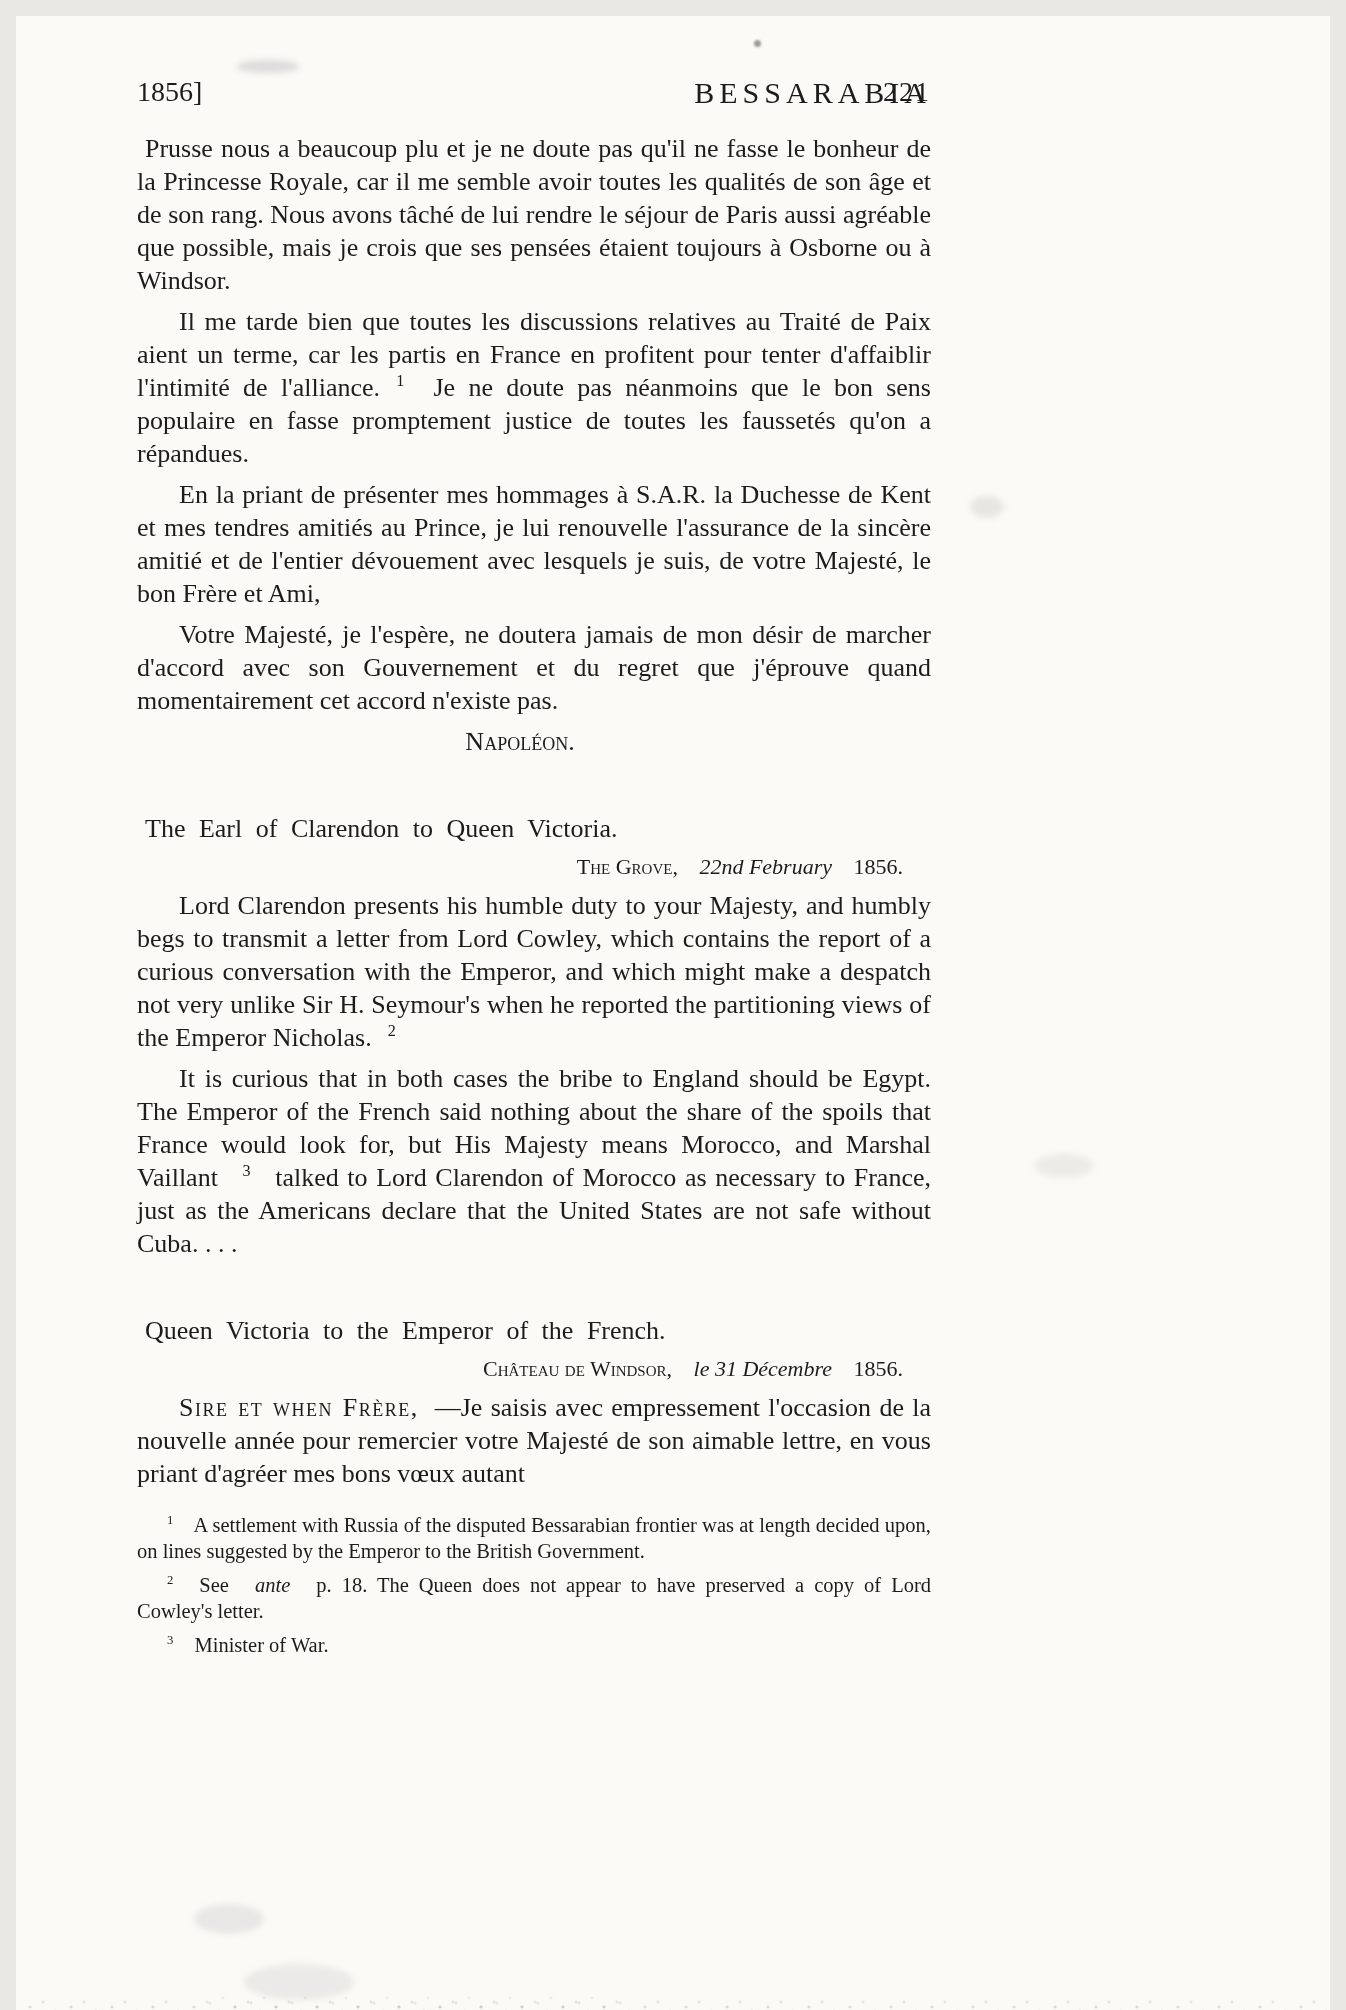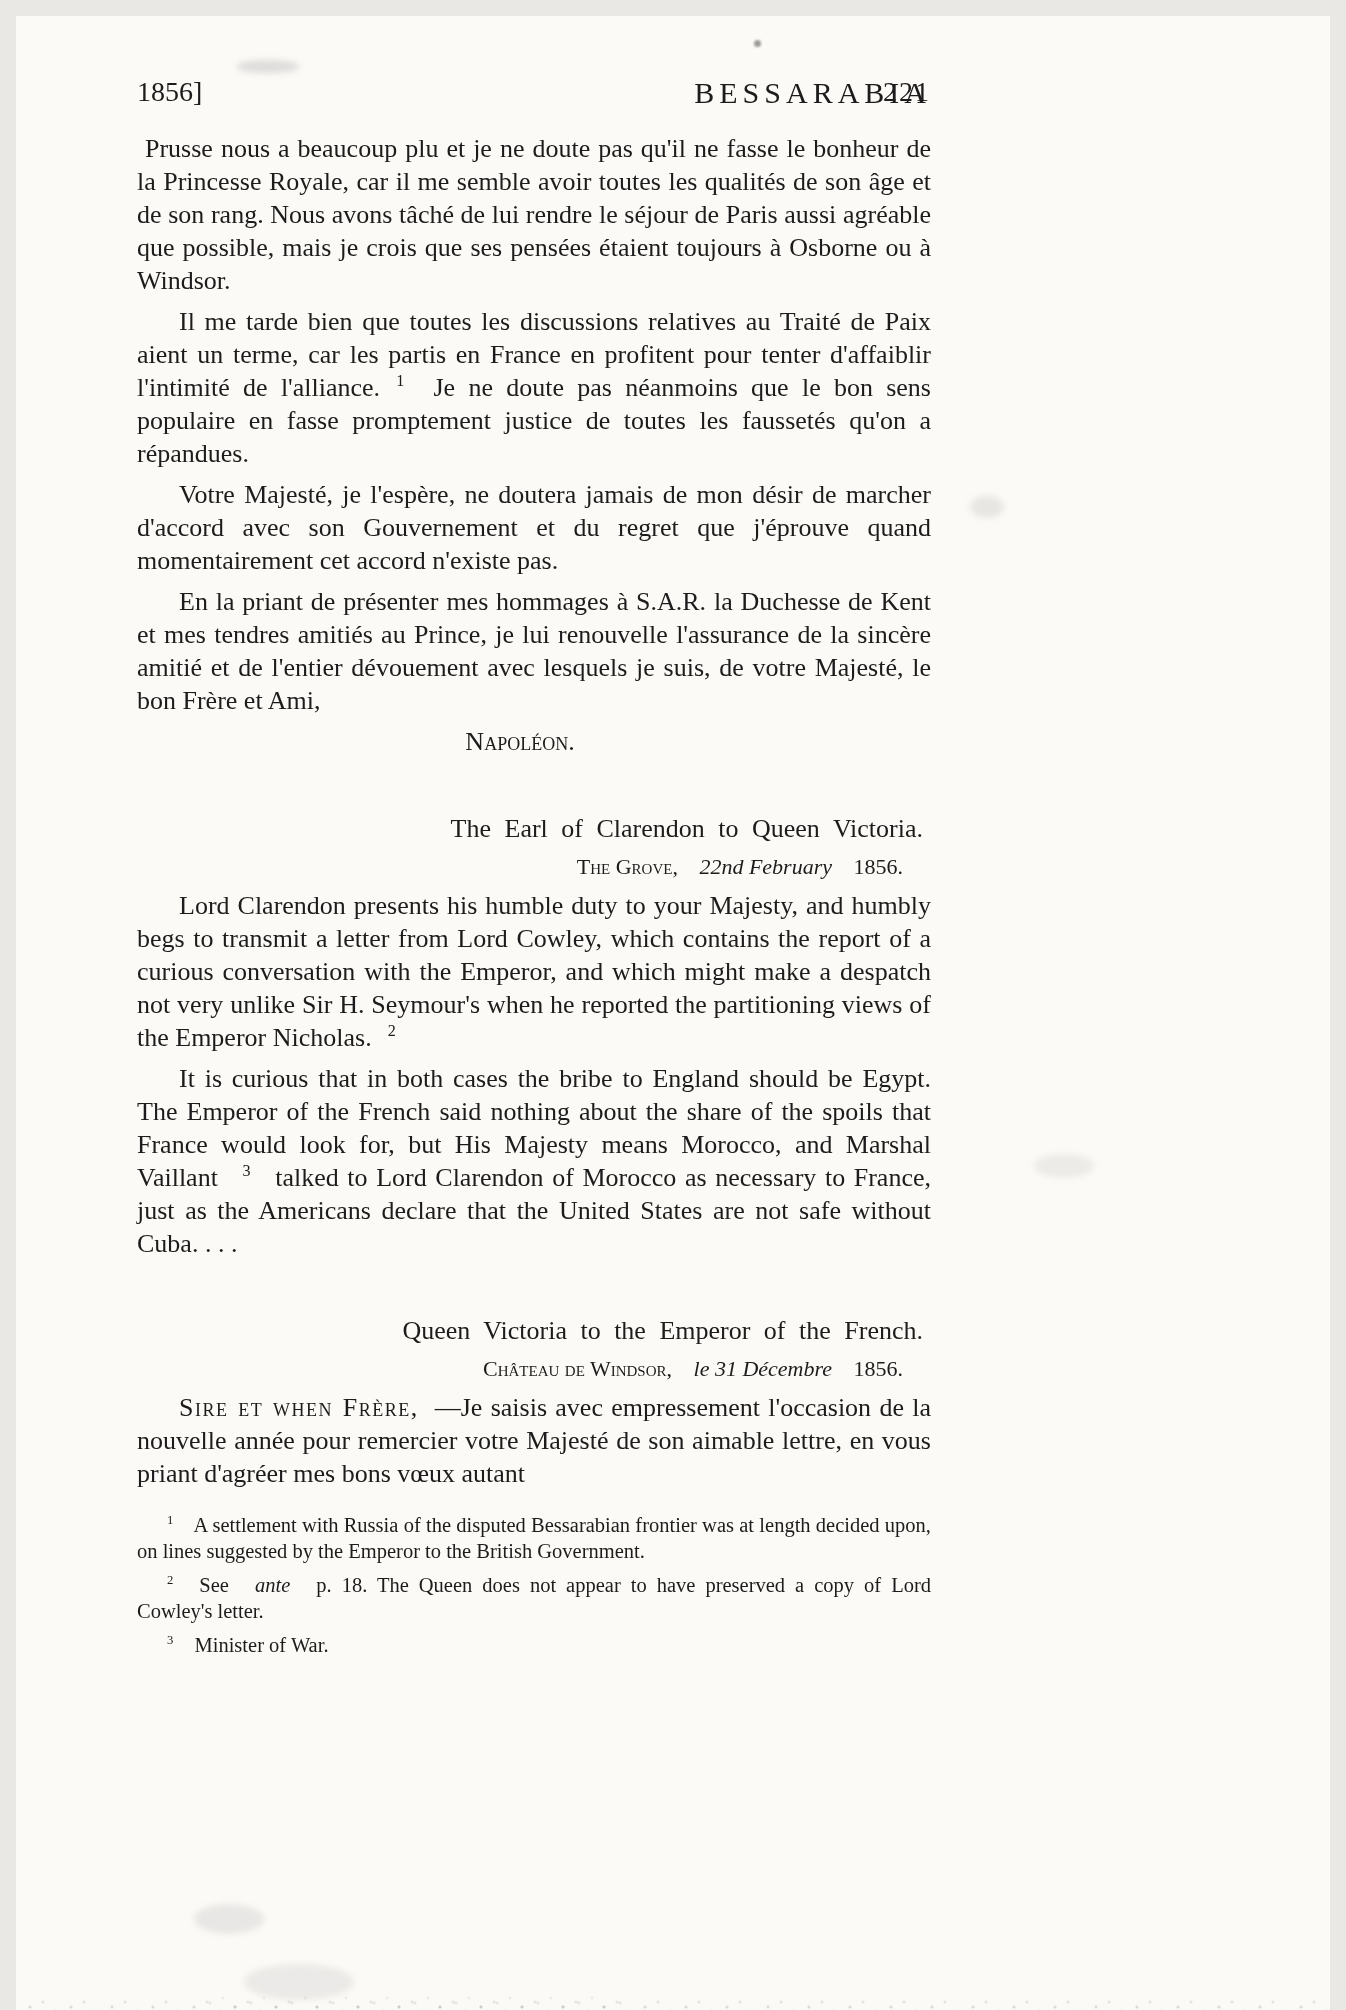--- a/index.html
+++ b/index.html
@@ -40,21 +40,21 @@
   .block { font-size: 26px; line-height: 33px; text-align: justify; }
   .block.indent { text-indent: 34px; }
 
   .signature {
     text-align: center;
     padding-right: 28px;
     text-indent: 0;
   }
 
   .section-heading {
-    text-align: right;
+    text-align: left;
     font-style: italic;
     word-spacing: 7px;
     margin-top: 54px;
     margin-bottom: 6px;
     text-indent: 0;
   }
 
   .dateline {
     text-align: right;
     font-size: 22px;
@@ -128,22 +128,22 @@
     <div class="page-header">
       <span class="header-year">1856]</span>
       <span class="header-title">BESSARABIA</span>
       <span class="header-page">221</span>
     </div>
 
     <div>
 
     <div class="block paragraph"><span class="seg-n">Prusse nous a beaucoup plu et je ne doute pas qu'il ne fasse le bonheur de la Princesse Royale, car il me semble avoir toutes les qualités de son âge et de son rang.  Nous avons tâché de lui rendre le séjour de Paris aussi agréable que possible, mais je crois que ses pensées étaient toujours à Osborne ou à Windsor.</span></div>
         <div class="block paragraph indent"><span class="seg-n">Il me tarde bien que toutes les discussions relatives au Traité de Paix aient un terme, car les partis en France en profitent pour tenter d'affaiblir l'intimité de l'alliance.</span><span class="seg-sup">1</span><span class="seg-n">  Je ne doute pas néanmoins que le bon sens populaire en fasse promptement justice de toutes les faussetés qu'on a répandues.</span></div>
+        <div class="block paragraph indent"><span class="seg-n">En la priant de présenter mes hommages à S.A.R. la Duchesse de Kent et mes tendres amitiés au Prince, je lui renouvelle l'assurance de la sincère amitié et de l'entier dévouement avec lesquels je suis, de votre Majesté, le bon Frère et Ami,</span></div>
         <div class="block paragraph indent"><span class="seg-n">Votre Majesté, je l'espère, ne doutera jamais de mon désir de marcher d'accord avec son Gouvernement et du regret que j'éprouve quand momentairement cet accord n'existe pas.</span></div>
-        <div class="block paragraph indent"><span class="seg-n">En la priant de présenter mes hommages à S.A.R. la Duchesse de Kent et mes tendres amitiés au Prince, je lui renouvelle l'assurance de la sincère amitié et de l'entier dévouement avec lesquels je suis, de votre Majesté, le bon Frère et Ami,</span></div>
         <div class="block signature"><span class="seg-sc">Napoléon.</span></div>
         <div class="block section-heading"><span class="seg-n">The Earl of Clarendon to Queen Victoria.</span></div>
         <div class="block dateline"><span class="seg-sc">The Grove, </span><span class="seg-i">22nd February </span><span class="seg-n">1856.</span></div>
         <div class="block paragraph indent"><span class="seg-n">Lord Clarendon presents his humble duty to your Majesty, and humbly begs to transmit a letter from Lord Cowley, which contains the report of a curious conversation with the Emperor, and which might make a despatch not very unlike Sir H. Seymour's when he reported the partitioning views of the Emperor Nicholas.</span><span class="seg-sup">2</span></div>
         <div class="block paragraph indent"><span class="seg-n">It is curious that in both cases the bribe to England should be Egypt.  The Emperor of the French said nothing about the share of the spoils that France would look for, but His Majesty means Morocco, and Marshal Vaillant </span><span class="seg-sup">3</span><span class="seg-n"> talked to Lord Clarendon of Morocco as necessary to France, just as the Americans declare that the United States are not safe without Cuba. . . .</span></div>
         <div class="block section-heading"><span class="seg-n">Queen Victoria to the Emperor of the French.</span></div>
         <div class="block dateline"><span class="seg-sc">Château de Windsor, </span><span class="seg-i">le 31 Décembre </span><span class="seg-n">1856.</span></div>
         <div class="block paragraph indent"><span class="seg-scw">Sire et when Frère,</span><span class="seg-n">—Je saisis avec empressement l'occasion de la nouvelle année pour remercier votre Majesté de son aimable lettre, en vous priant d'agréer mes bons vœux autant</span></div>
         <div class="block footnote"><span class="seg-sup">1</span><span class="seg-n"> A settlement with Russia of the disputed Bessarabian frontier was at length decided upon, on lines suggested by the Emperor to the British Government.</span></div>
         <div class="block footnote"><span class="seg-sup">2</span><span class="seg-n"> See </span><span class="seg-i">ante</span><span class="seg-n"> p. 18.  The Queen does not appear to have preserved a copy of Lord Cowley's letter.</span></div>

